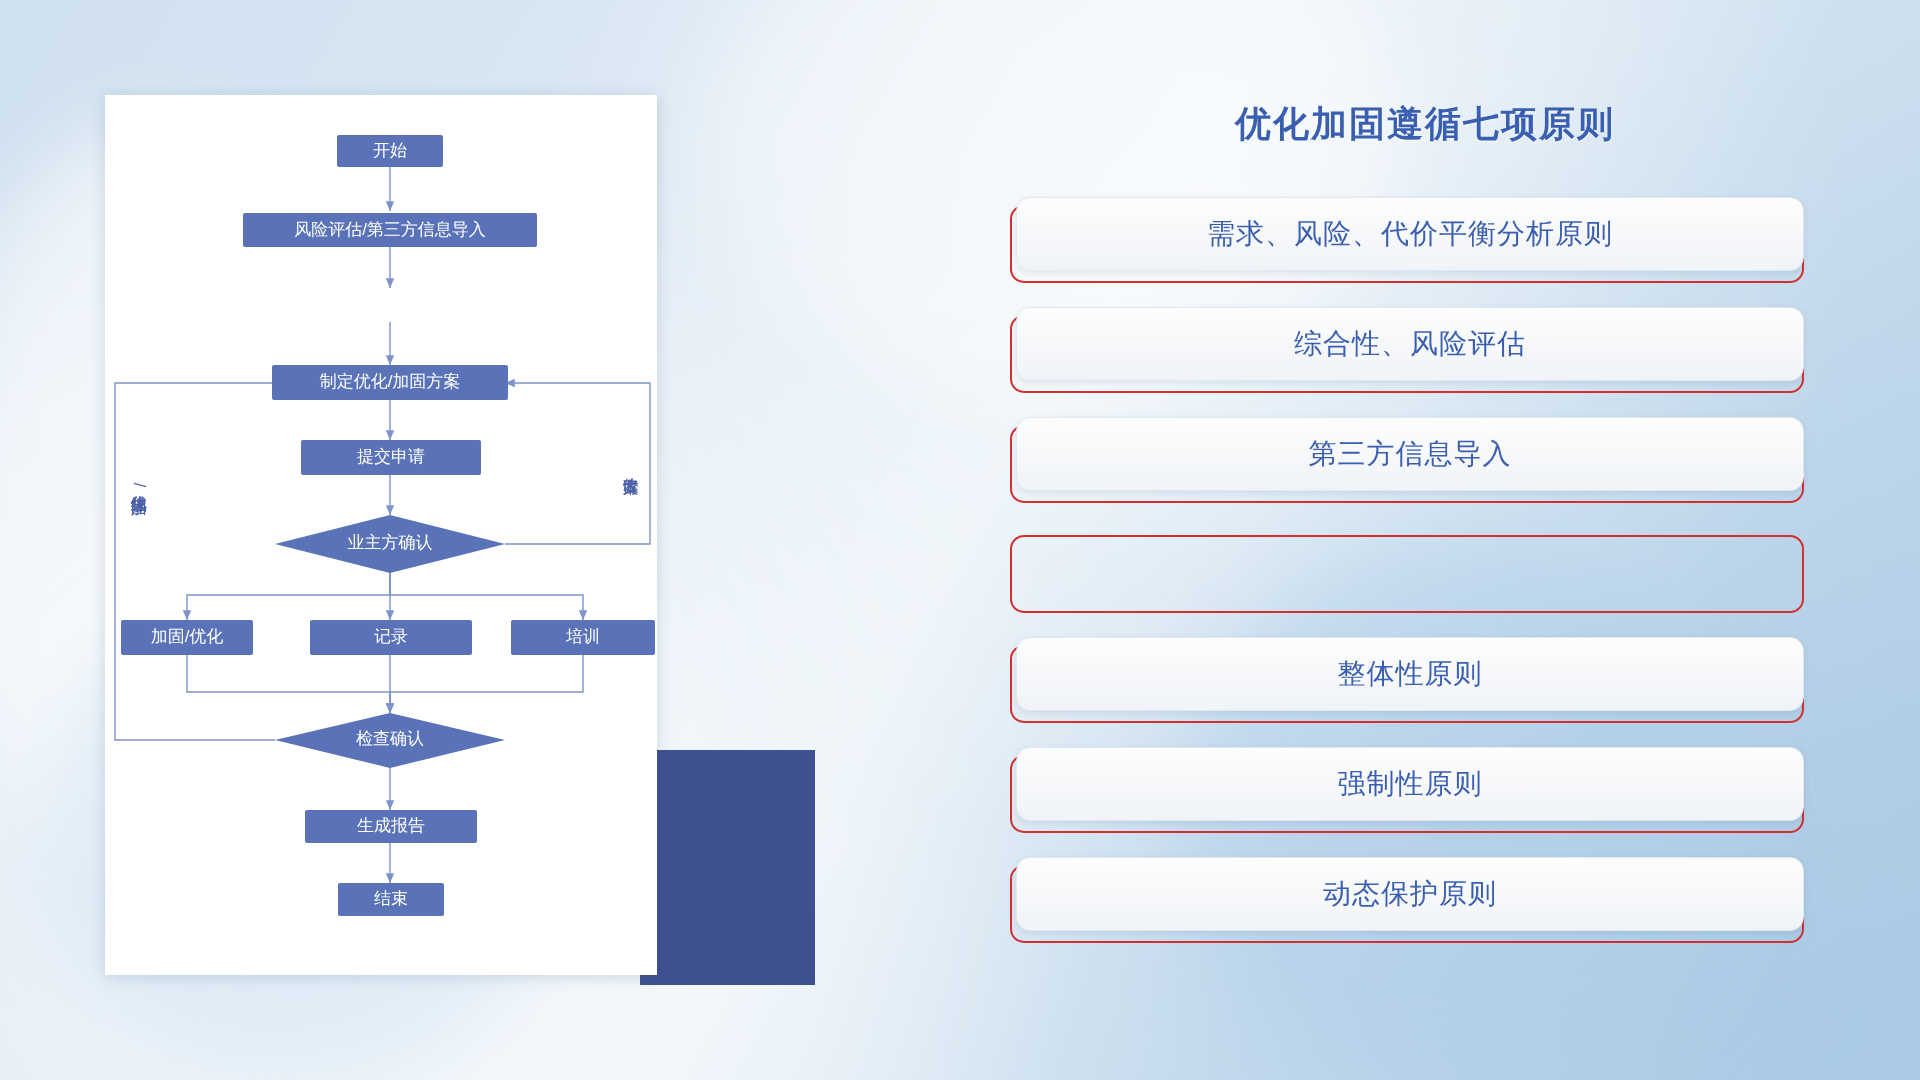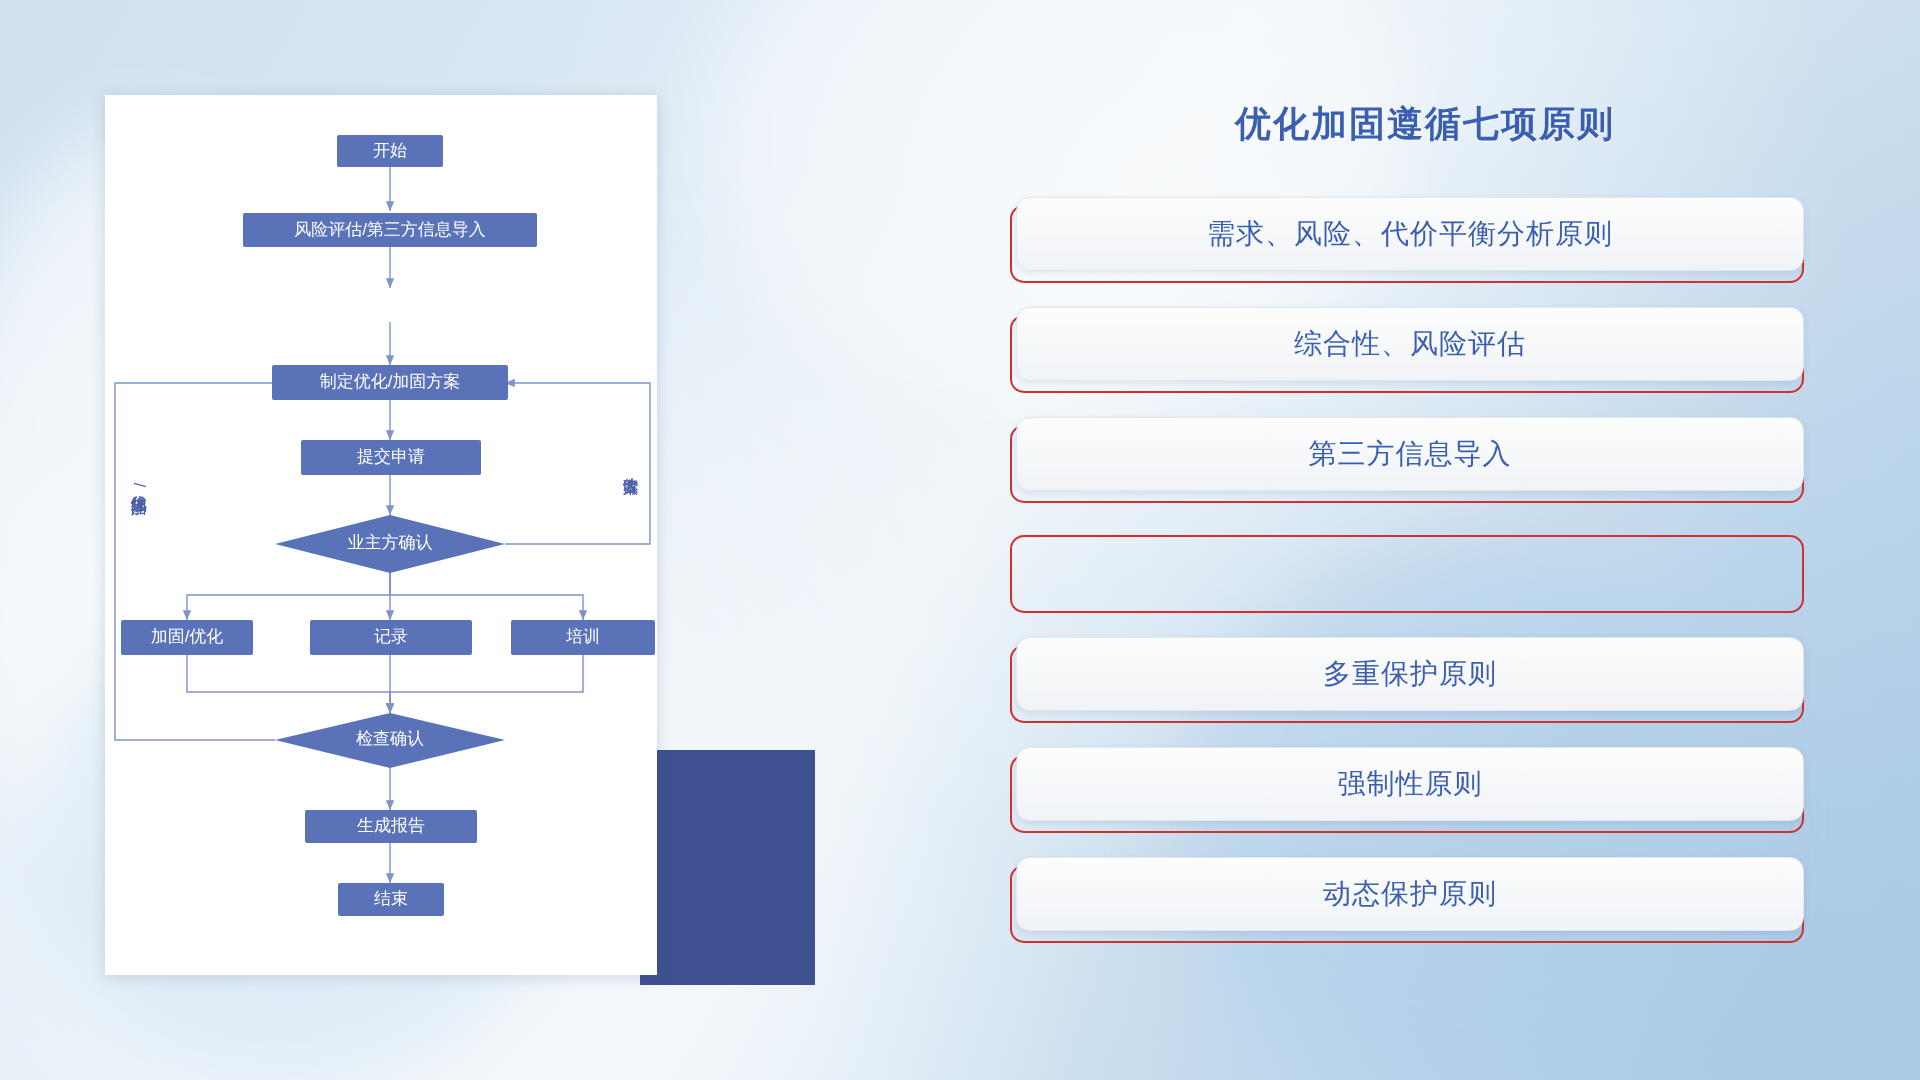--- a/index.html
+++ b/index.html
@@ -237,21 +237,21 @@
       </div>
     </div>
 
     <div class="principle-wrap">
       <div class="principle-accent"></div>
     </div>
 
     <div class="principle-wrap">
       <div class="principle-accent"></div>
       <div class="principle-card">
-        <span class="principle-label">多重保护原则</span>
+        <span class="principle-label">整体性原则</span>
       </div>
     </div>
 
     <div class="principle-wrap">
       <div class="principle-accent"></div>
       <div class="principle-card">
         <span class="principle-label">强制性原则</span>
       </div>
     </div>
 

